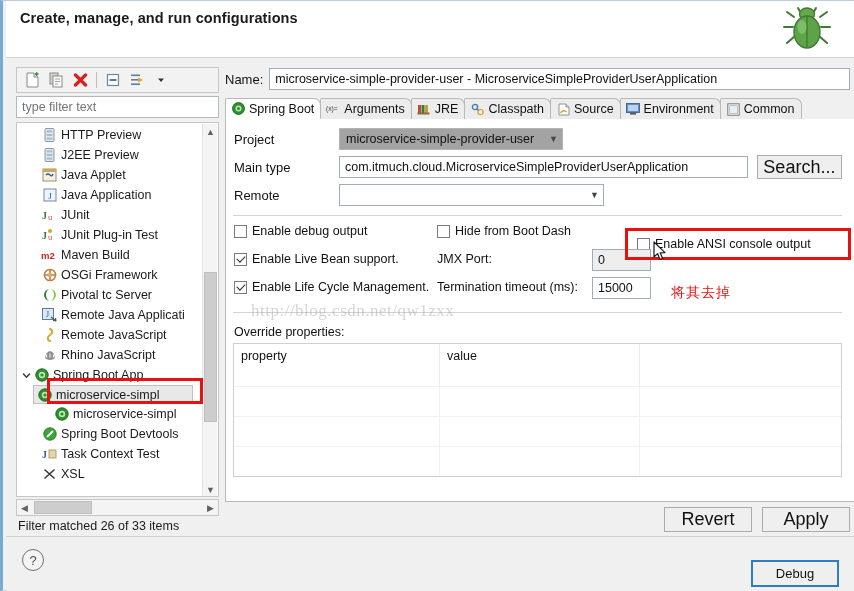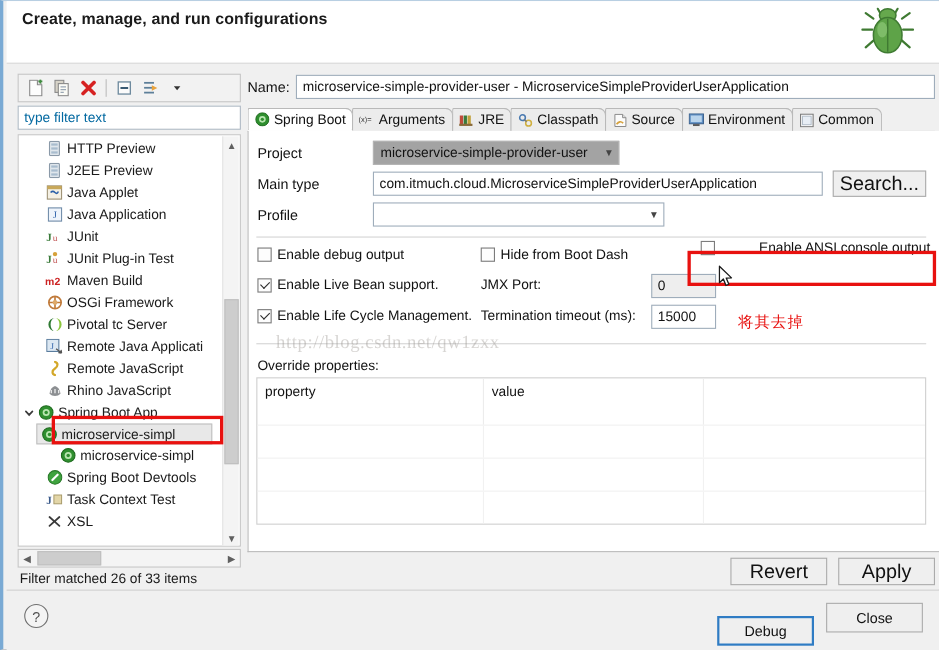--- a/index.html
+++ b/index.html
@@ -85,21 +85,21 @@
     background: #bdbdbd;
     margin: 0 3px;
   }
   #filter-input {
     position: absolute;
     left: 0; top: 29px;
     width: 203px; height: 22px;
     background: #ffffff;
     border: 1px solid #aeb9c4;
     font-size: 12.5px;
-    color: #0369a1;
+    color: #737373;
     padding: 0 5px;
     line-height: 20px;
     font-family: "Liberation Sans", sans-serif;
   }
   #tree-box {
     position: absolute;
     left: 0; top: 55px;
     width: 203px; height: 375px;
     background: #ffffff;
     border: 1px solid #c6c6c6;
@@ -867,38 +867,38 @@
           </div>
         </div>
 
         <div class="form-row" style="left:8px; top:36px; width:608px;">
           <div class="form-label">Main type</div>
           <div class="txtfield" style="width:422px;">com.itmuch.cloud.MicroserviceSimpleProviderUserApplication</div>
           <div class="btn" style="width:88px; height:24px; margin-left:9px;">Search...</div>
         </div>
 
         <div class="form-row" style="left:8px; top:64px; width:600px;">
-          <div class="form-label">Profile</div>
+          <div class="form-label">Remote</div>
           <div class="combo" style="width:265px; background:#ffffff; border-color:#9fadbb;">
             <span></span>
             <span class="chev">▼</span>
           </div>
         </div>
 
         <div class="hr-sep" style="left:7px; top:96px; width:609px;"></div>
 
         <div class="cb-row" style="left:8px; top:105px;">
           <span class="cbox"></span>
           <span>Enable debug output</span>
         </div>
         <div class="cb-row" style="left:211px; top:105px;">
           <span class="cbox"></span>
           <span>Hide from Boot Dash</span>
         </div>
-        <div class="cb-row" style="left:411px; top:99px;gap:35px;">
+        <div class="cb-row" style="left:411px; top:118px;">
           <span class="cbox"></span>
           <span>Enable ANSI console output</span>
         </div>
 
         <div class="cb-row" style="left:8px; top:133px;">
           <span class="cbox checked"></span>
           <span>Enable Live Bean support.</span>
         </div>
         <div class="cb-row" style="left:211px; top:133px;">
           <span>JMX Port:</span>
@@ -946,21 +946,20 @@
         <div class="btn">Revert</div>
         <div class="btn">Apply</div>
       </div>
     </div>
   </div>
 
   <div id="footer">
     <div id="help-icon">?</div>
     <div id="footer-buttons">
       <div class="btn" id="debug-button">Debug</div>
-      <div class="btn">Close</div>
     </div>
   </div>
 
   <div class="redbox" id="redbox-ansi"></div>
   <div class="redbox" id="redbox-tree"></div>
   <div id="red-note">将其去掉</div>
   <div id="watermark">http://blog.csdn.net/qw1zxx</div>
 
   <div id="cursor">
     <svg width="16" height="22" viewBox="0 0 16 22">

